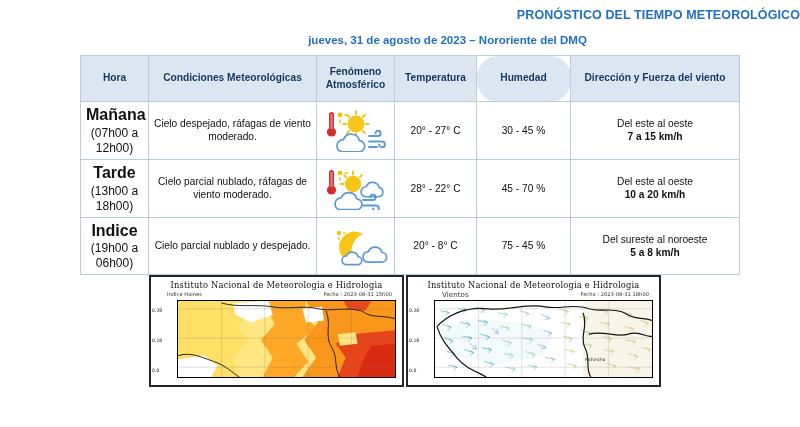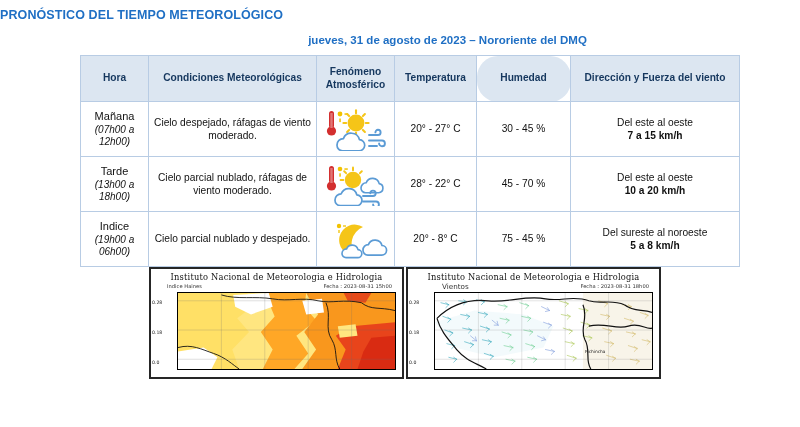--- a/index.html
+++ b/index.html
@@ -5,21 +5,21 @@
   * { box-sizing: border-box; margin: 0; padding: 0; }
   html, body {
     width: 800px; height: 427px;
     background: #ffffff;
     font-family: "Liberation Sans", sans-serif;
     overflow: hidden;
   }
   .page { position: relative; width: 800px; height: 427px; background:#fff; }
 
   .doc-title {
-    text-align: left;
+    text-align: right;
     color: #1f6fc4;
     font-weight: bold;
     font-size: 12.5px;
     letter-spacing: .1px;
     padding-top: 8px;
   }
   .doc-subtitle {
     color: #1f6fc4;
     font-weight: bold;
     font-size: 11.5px;
@@ -54,22 +54,22 @@
     padding: 3px 5px;
     line-height: 1.3;
   }
   .col-hora   { width: 68px; }
   .col-cond   { width: 168px; }
   .col-fen    { width: 78px; }
   .col-temp   { width: 82px; }
   .col-hum    { width: 94px; border-radius: 21px; }
   .col-viento { width: 169px; }
 
-  .hora-name { font-weight: normal; display:block; font-size: 11px; }
-  .hora-range { font-style: italic; font-size: 10px; display:block; line-height:1.25; }
+  .hora-name { font-weight: bold; display:block; font-size: 16px; }
+  .hora-range { font-size: 12px; display:block; line-height:1.25; }
   .wind-dir { display:block; }
   .wind-speed { display:block; font-weight: bold; }
 
   .icon-cell { padding: 0; }
   .wx-icon { display:block; margin: 0 auto; }
 
   .section-title {
     text-align: center;
     color: #1f6fc4;
     font-weight: bold;

